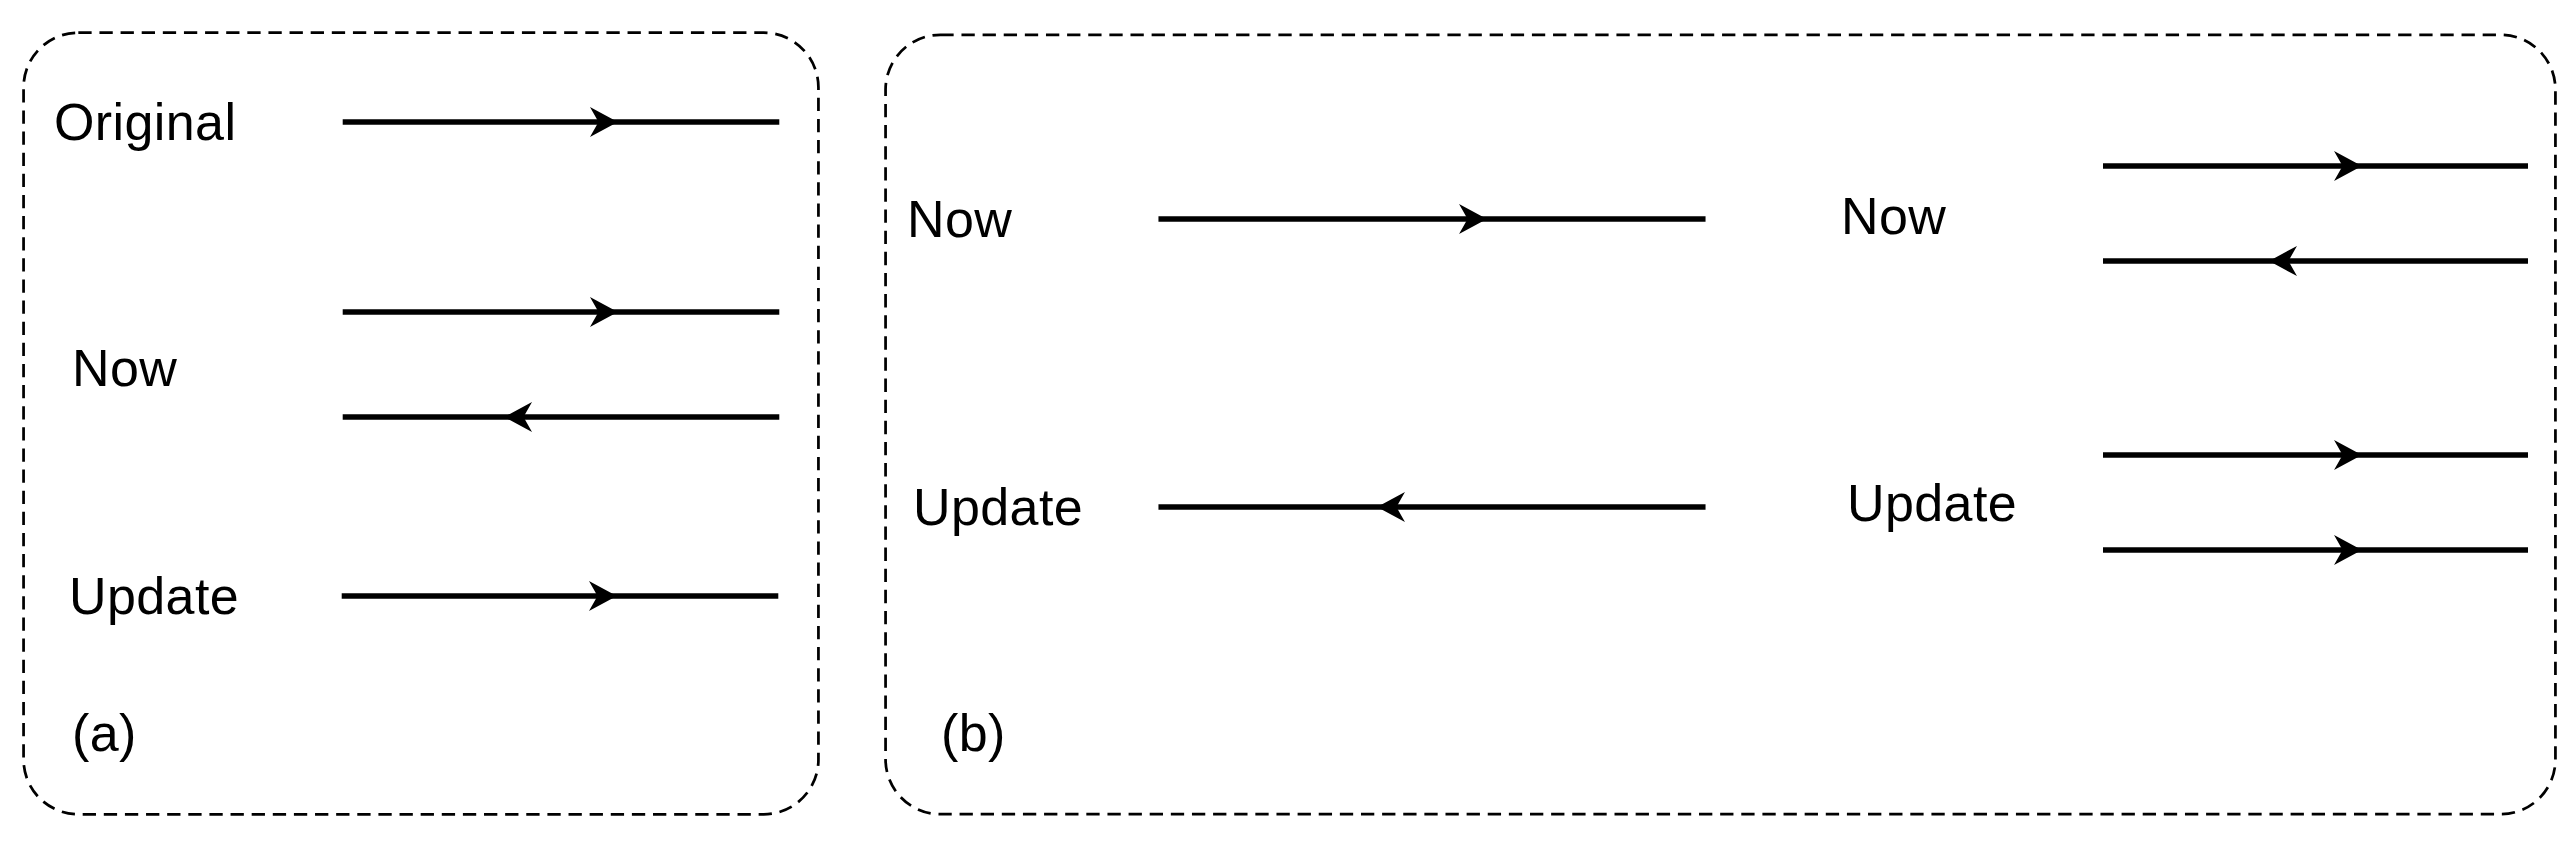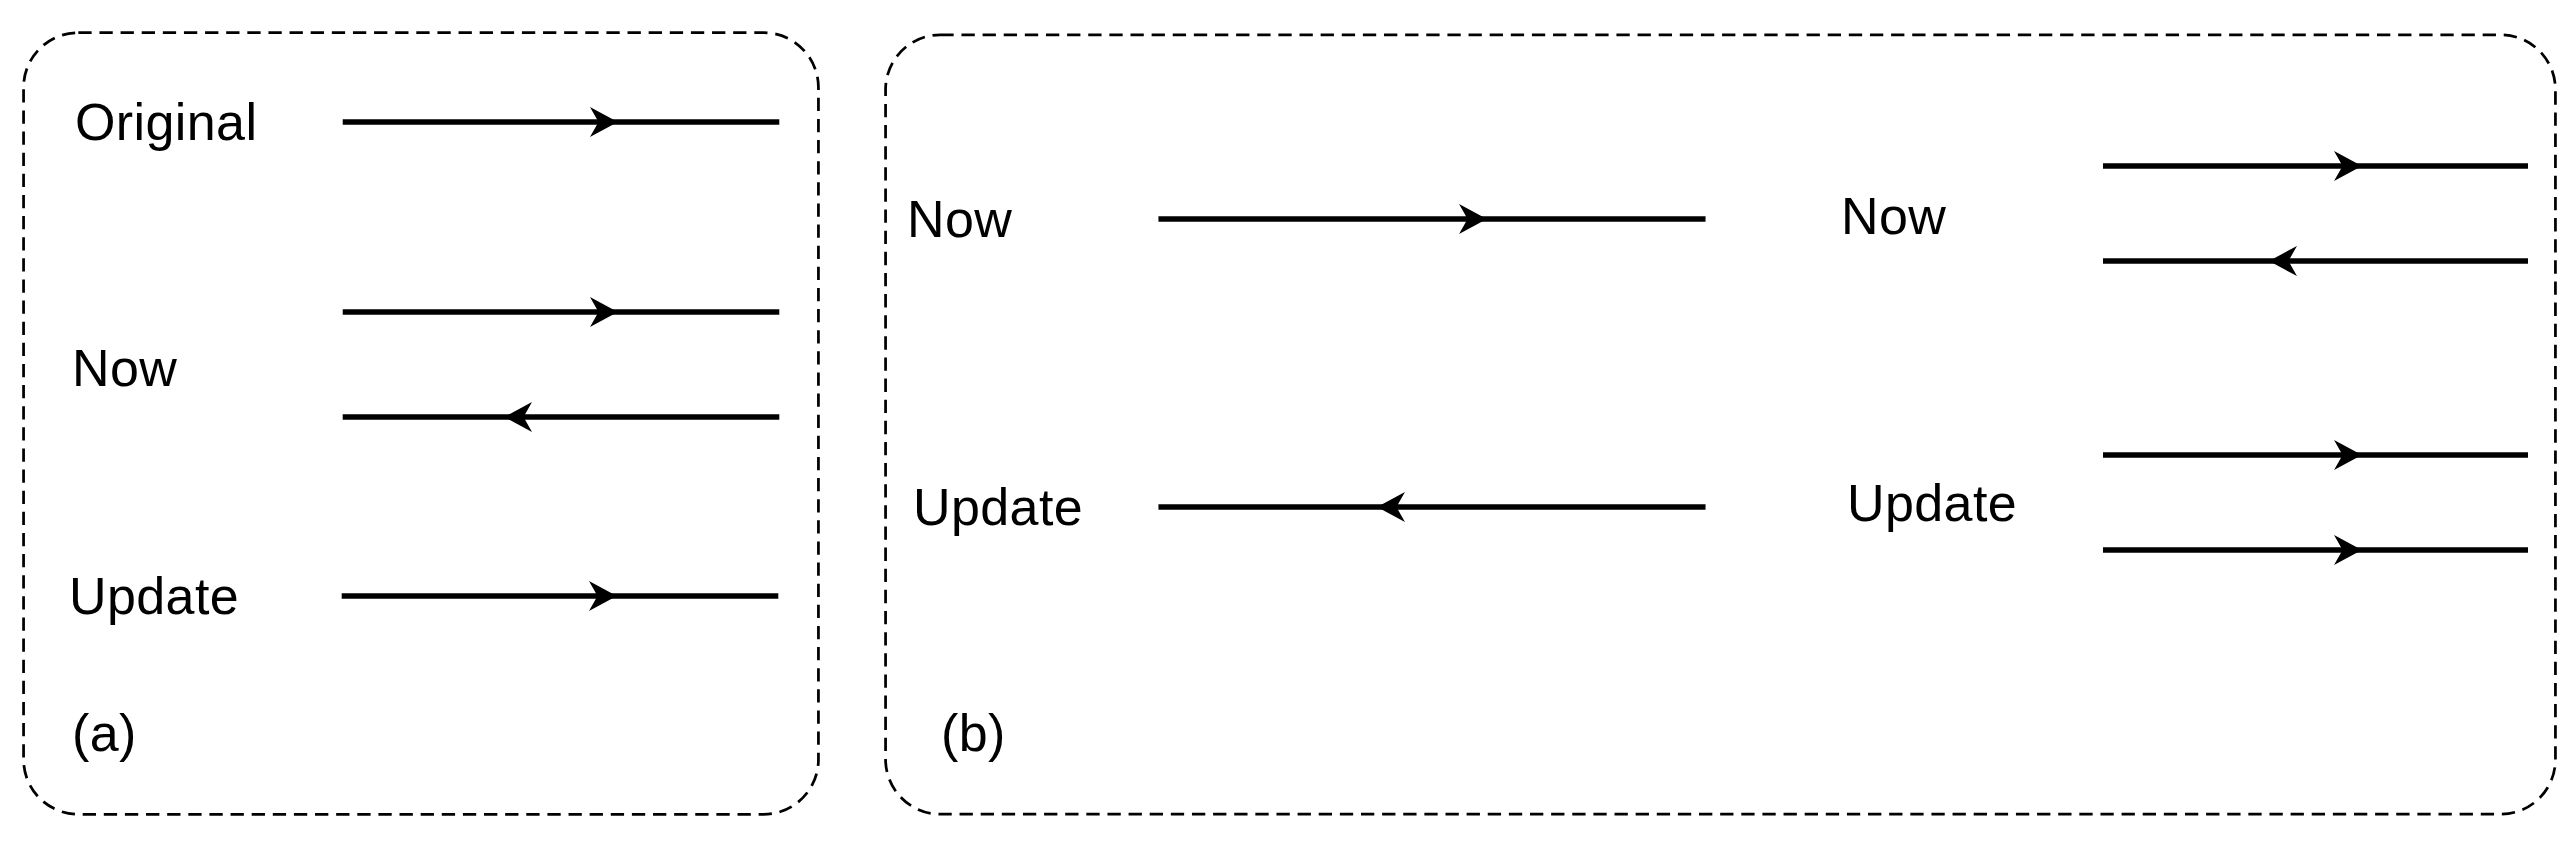--- a/index.html
+++ b/index.html
@@ -38,21 +38,21 @@
 </head>
 <body>
 
 <div class="canvas">
 
   <div class="panel panel-a">
     <svg class="border-svg" width="798" height="785" viewBox="0 0 1020 1003">
       <rect x="2" y="2" width="1016" height="999" rx="70" ry="70" fill="none" stroke="currentColor" stroke-width="3.5" stroke-dasharray="17 10"></rect>
     </svg>
 
-    <span class="lbl" style="left:53px; top:91px">Original</span>
+    <span class="lbl" style="left:32px; top:91px">Original</span>
     <svg class="arrow" style="left:318px; top:74px" width="442" height="34" viewBox="0 0 565 44">
       <line x1="0" y1="22" x2="565" y2="22"></line>
       <polygon points="356,22 320,2.5 331,22 320,41.5"></polygon>
     </svg>
 
     <svg class="arrow" style="left:318px; top:264px" width="442" height="34" viewBox="0 0 565 44">
       <line x1="0" y1="22" x2="565" y2="22"></line>
       <polygon points="356,22 320,2.5 331,22 320,41.5"></polygon>
     </svg>
 

